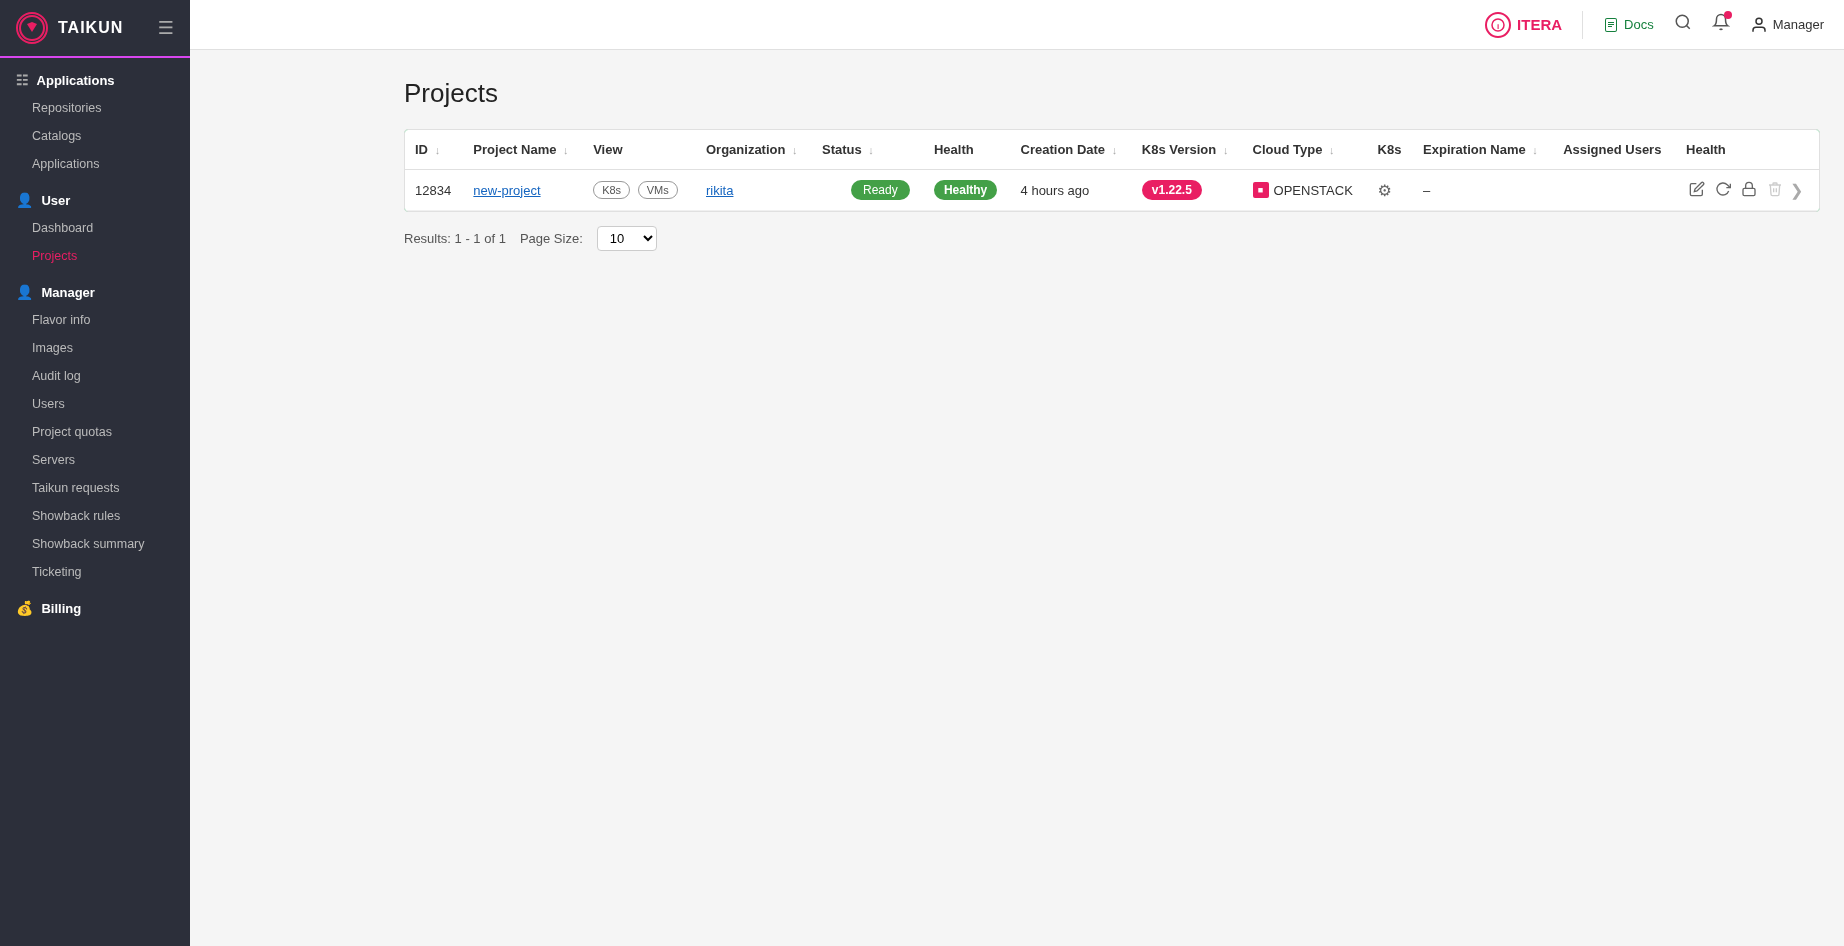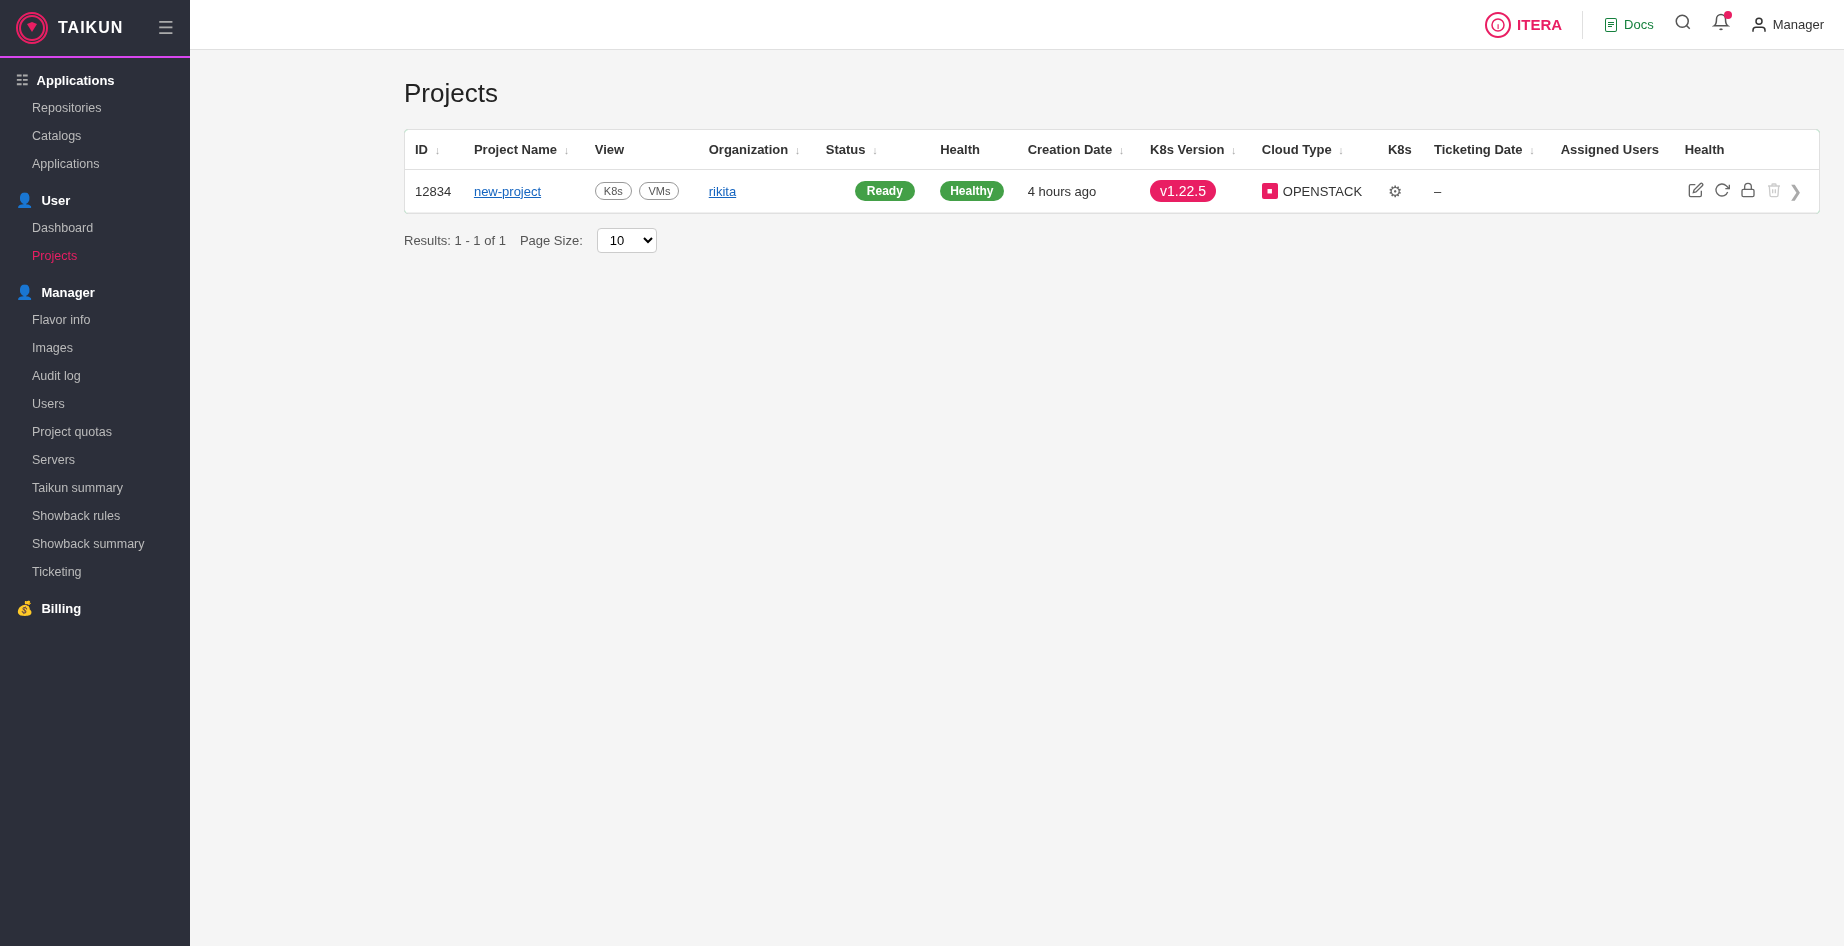--- a/index.html
+++ b/index.html
@@ -164,40 +164,40 @@
       color: #555;
       margin-right: 4px;
       display: inline-block;
     }
     .status-ready {
       background: #43a047;
       color: #fff;
       border-radius: 12px;
       padding: 3px 12px;
       font-size: 12px;
-      font-weight: 700;
+      font-weight: 400;
       display: inline-block;
       margin-left: 29px;
     }
     .health-healthy {
       background: #43a047;
       color: #fff;
       border-radius: 12px;
       padding: 3px 10px;
       font-size: 12px;
       font-weight: 600;
       display: inline-block;
     }
     .version-badge {
       background: #e91e63;
       color: #fff;
       border-radius: 12px;
       padding: 3px 10px;
-      font-size: 14px;
-      font-weight: 400;
+      font-size: 12px;
+      font-weight: 700;
       display: inline-block;
     }
     .cloud-type {
       display: flex;
       align-items: center;
       gap: 5px;
     }
     .openstack-icon {
       width: 16px; height: 16px;
       background: #e91e63;
@@ -290,21 +290,21 @@
   <div class="sidebar-item">
     <span>Users</span>
   </div>
   <div class="sidebar-item">
     <span>Project quotas</span>
   </div>
   <div class="sidebar-item">
     <span>Servers</span>
   </div>
   <div class="sidebar-item">
-    <span>Taikun summary</span>
+    <span>Taikun requests</span>
   </div>
   <div class="sidebar-item">
     <span>Showback rules</span>
   </div>
   <div class="sidebar-item">
     <span>Showback summary</span>
   </div>
   <div class="sidebar-item">
     <span>Ticketing</span>
   </div>
@@ -394,21 +394,21 @@
             <span class="sort-icon">↓</span>
           </th>
           <th>
             <span>Cloud Type</span>
             <span class="sort-icon">↓</span>
           </th>
           <th>
             <span>K8s</span>
           </th>
           <th>
-            <span>Ticketing Date</span>
+            <span>Expiration Name</span>
             <span class="sort-icon">↓</span>
           </th>
           <th>
             <span>Assigned Users</span>
           </th>
           <th>
             <span>Health</span>
           </th>
         </tr>
       </thead>

